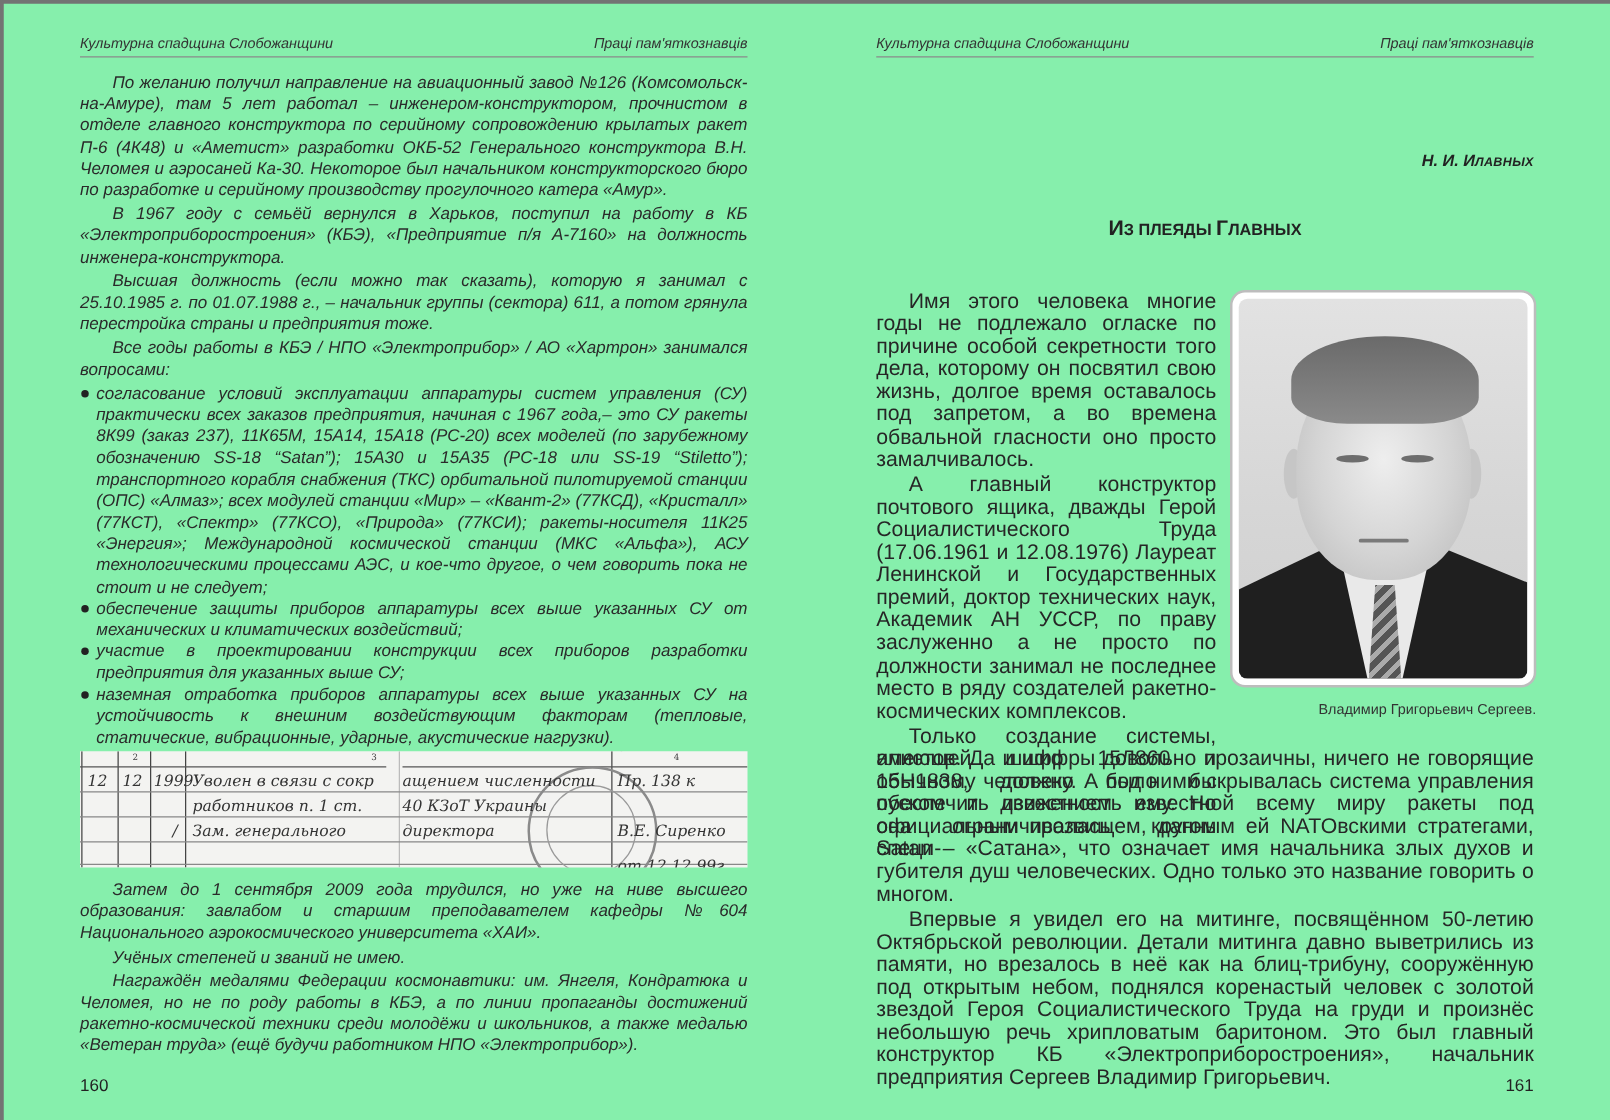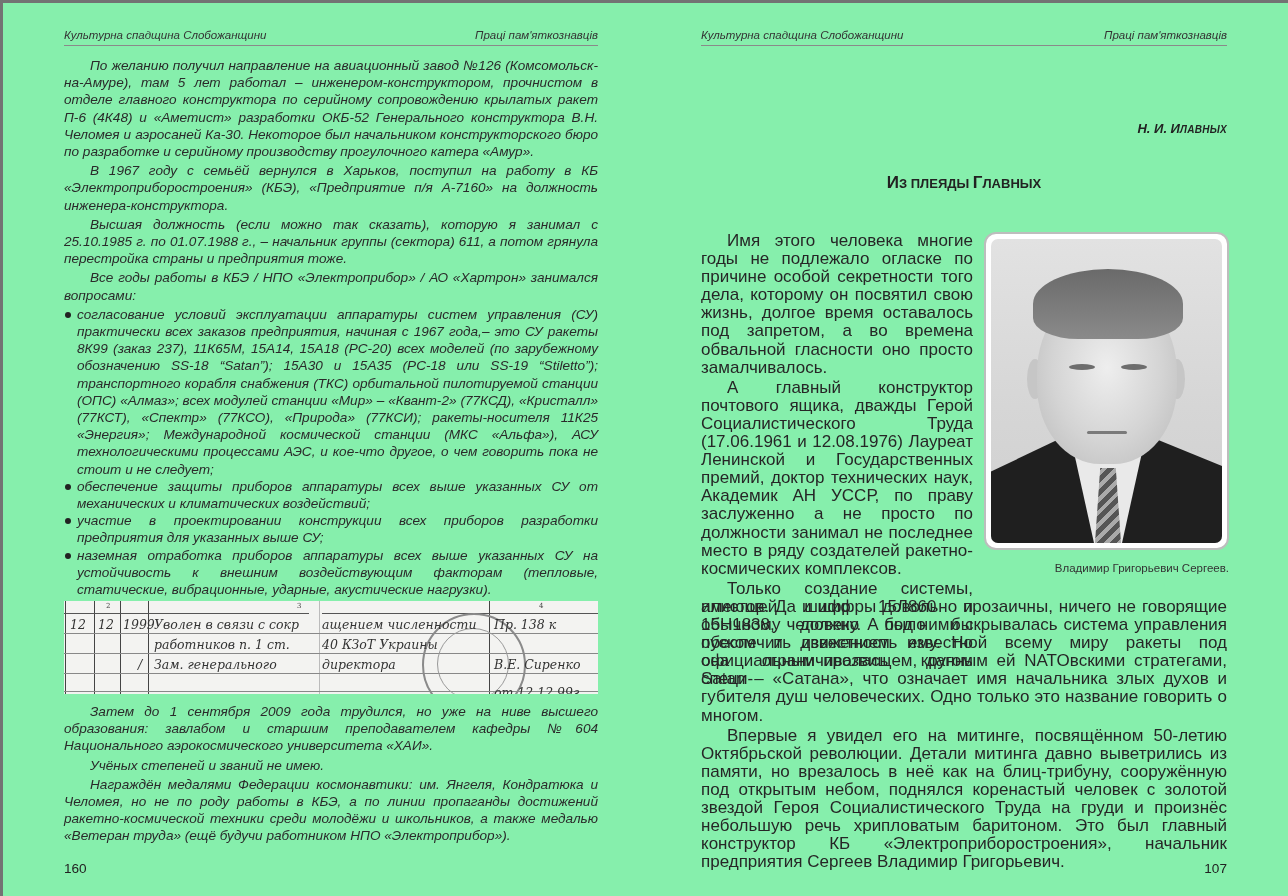--- a/index.html
+++ b/index.html
@@ -221,15 +221,15 @@
       <p>Имя этого человека многие годы не подлежало огласке по причине особой секретности того дела, которому он посвятил свою жизнь, долгое время оставалось под запретом, а во времена обвальной гласности оно просто замалчивалось.</p>
       <p>А главный конструктор почтового ящика, дважды Герой Социалистического Труда (17.06.1961 и 12.08.1976) Лауреат Ленинской и Государственных премий, доктор технических наук, Академик АН УССР, по праву заслуженно а не просто по должности занимал не последнее место в ряду создателей ракетно-космических комплексов.</p>
       <p>Только создание системы, имеющей шифр 15Л860 и 15Н1838, должно было бы обеспечить известность ему. Но она ограничивалась кругом специ-</p>
     </div>
 
     <div class="body-text" style="top:595px;">
       <p class="noind">алистов. Да и шифры довольно прозаичны, ничего не говорящие обычному человеку. А под ними скрывалась система управления пуском и движением известной всему миру ракеты под официальным прозвищем, данным ей NATOвскими стратегами, Satan – «Сатана», что означает имя начальника злых духов и губителя душ человеческих. Одно только это название говорить о многом.</p>
       <p>Впервые я увидел его на митинге, посвящённом 50-летию Октябрьской революции. Детали митинга давно выветрились из памяти, но врезалось в неё как на блиц-трибуну, сооружённую под открытым небом, поднялся коренастый человек с золотой звездой Героя Социалистического Труда на груди и произнёс небольшую речь хрипловатым баритоном. Это был главный конструктор КБ «Электроприборостроения», начальник предприятия Сергеев Владимир Григорьевич.</p>
     </div>
 
-    <div class="page-num" style="right:0;">107</div>
+    <div class="page-num" style="right:0;">161</div>
   </div>
 </div>
 
 </body></html>

